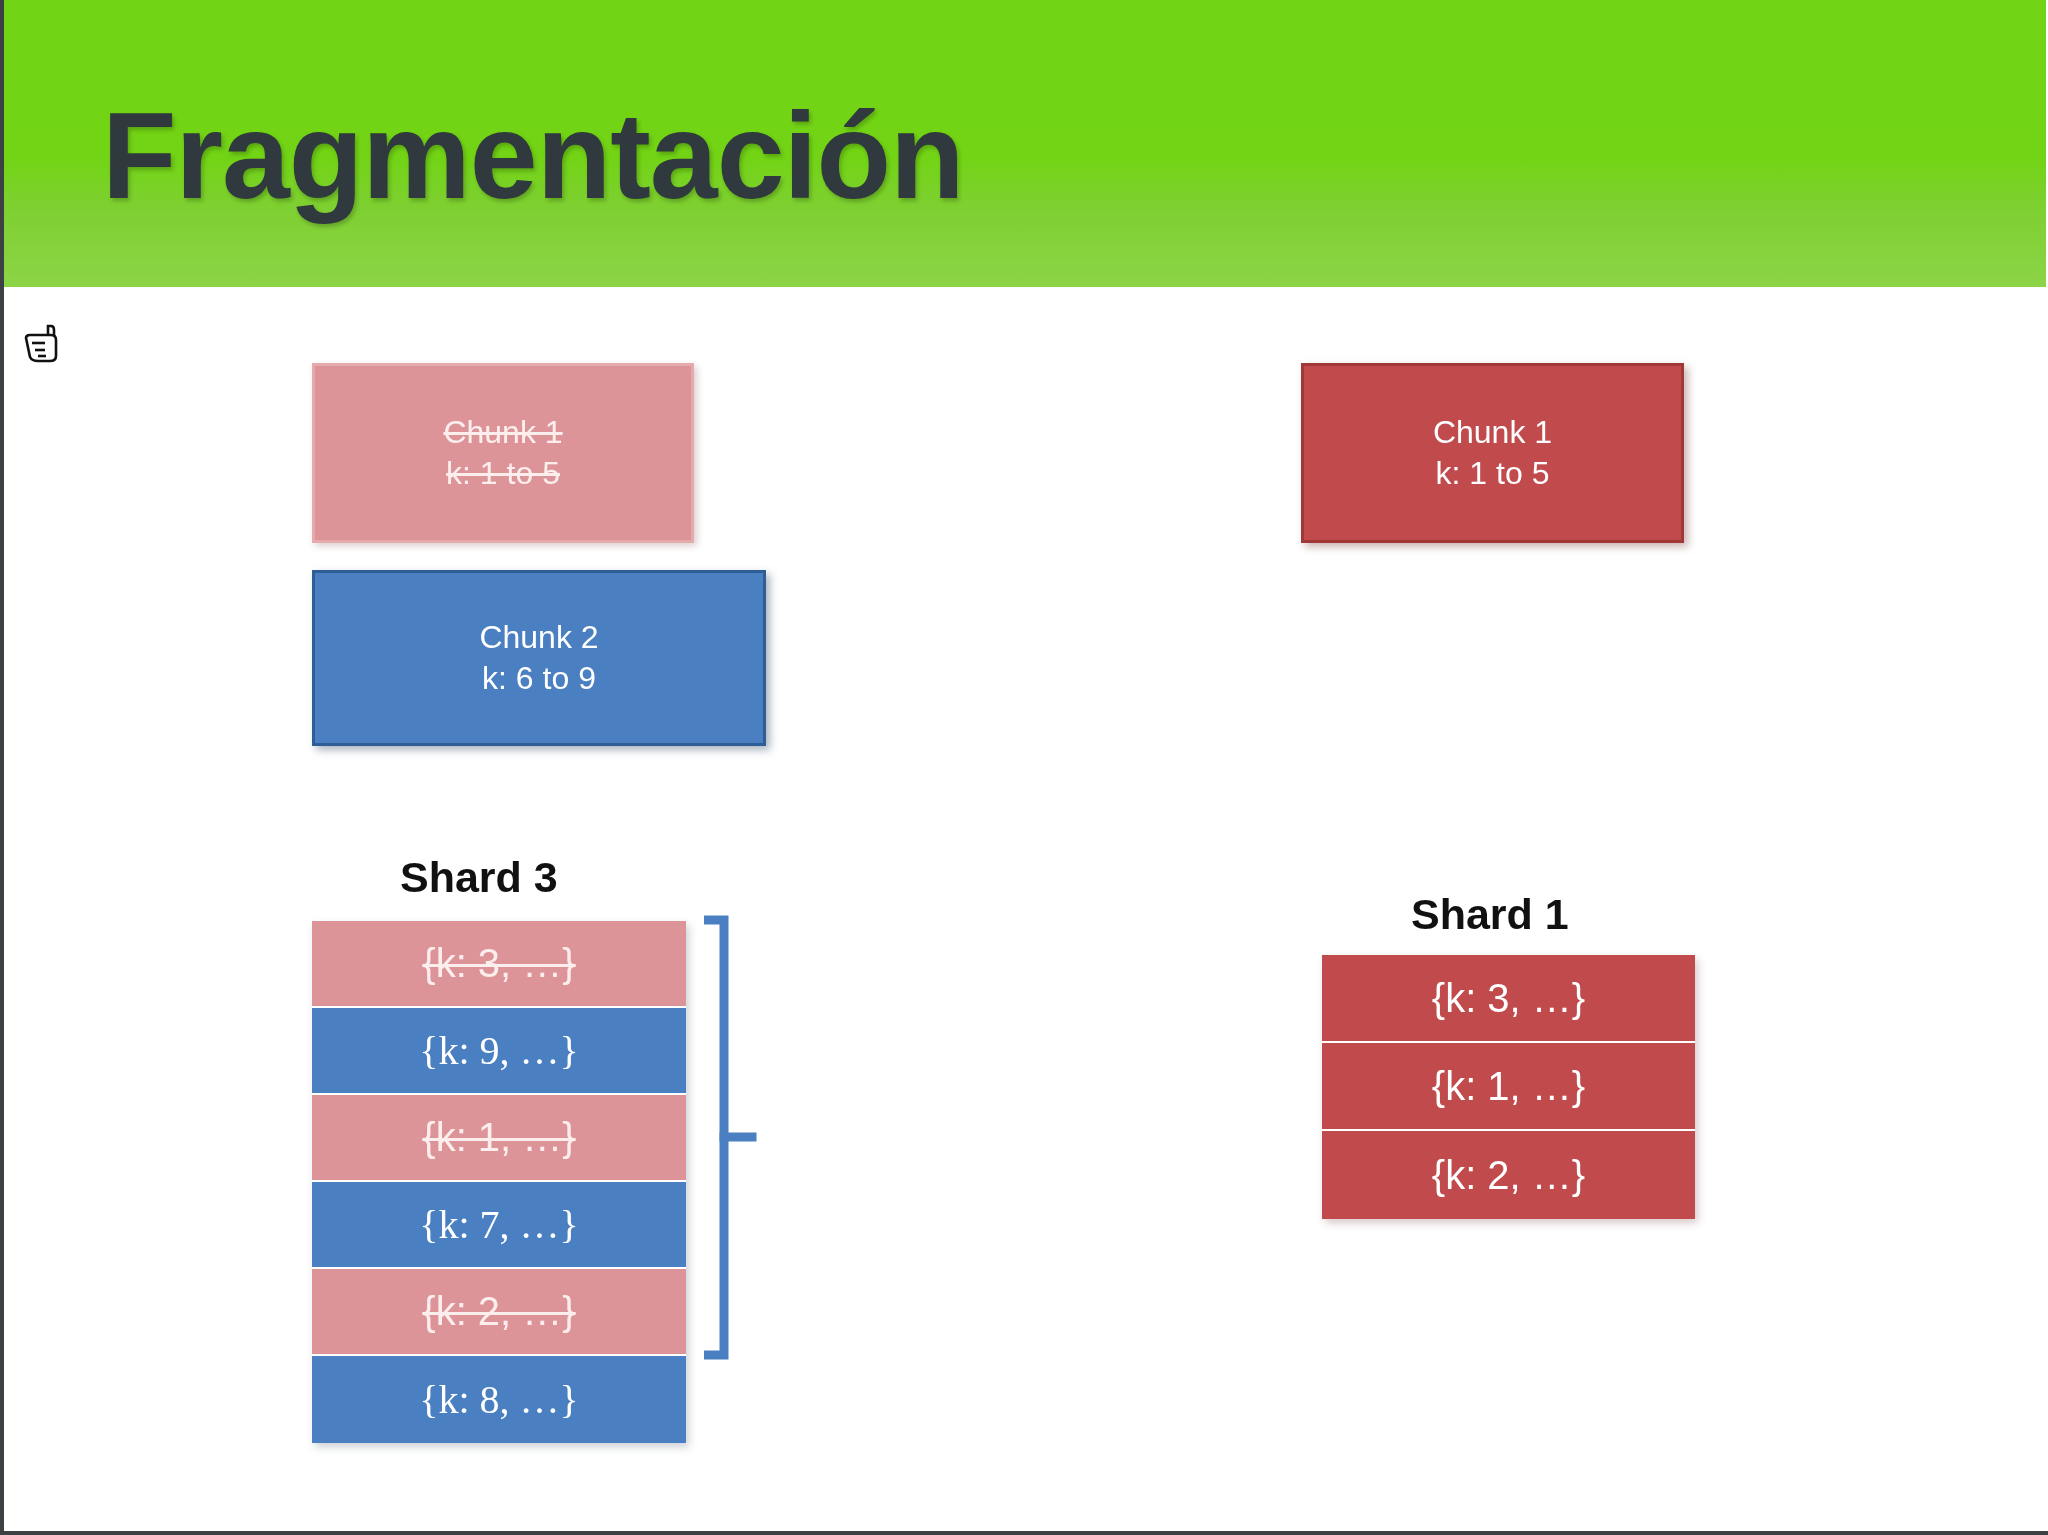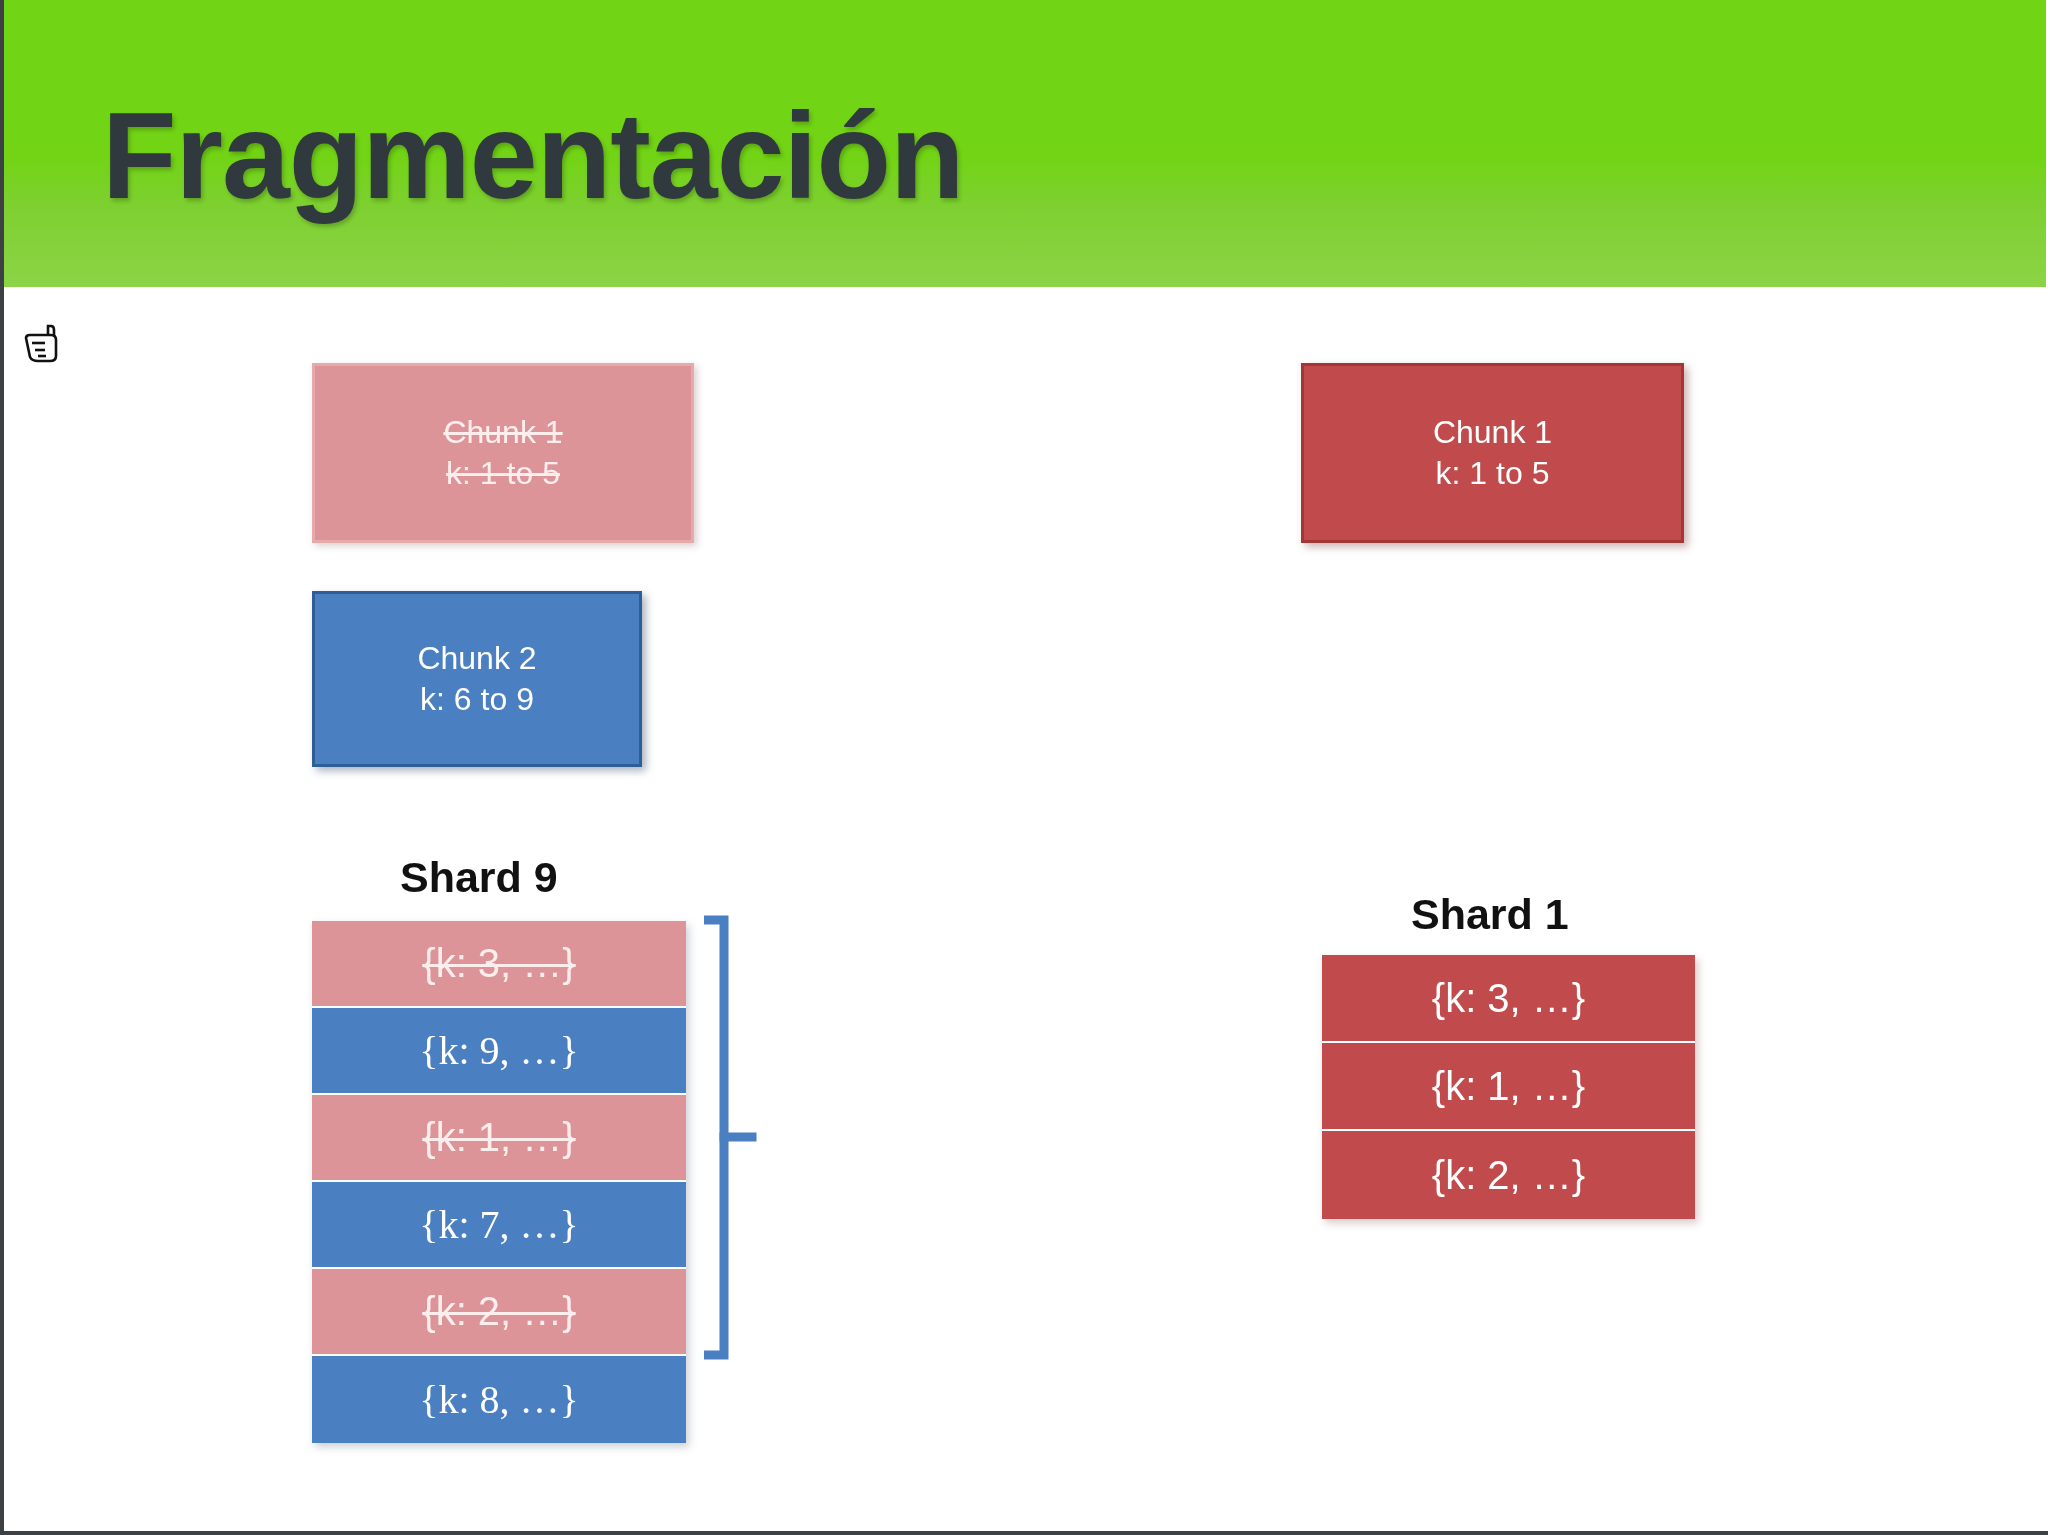--- a/index.html
+++ b/index.html
@@ -88,22 +88,22 @@
   }
   #chunk-1-left .chunk-line {
     text-decoration: line-through;
     text-decoration-thickness: 3px;
     color: #fdeeee;
   }
 
   
   #chunk-2-left {
     left: 308px;
-    top: 591px;
-    width: 330px;
+    top: 570px;
+    width: 454px;
     height: 176px;
     background: #4a7fc1;
     border: 3px solid #2f5e96;
     box-shadow: 4px 4px 8px rgba(70,90,120,0.45);
   }
 
   
   #chunk-1-right {
     left: 1297px;
     top: 363px;
@@ -202,21 +202,21 @@
   <div class="chunk-card" id="chunk-2-left">
     <div class="chunk-line">Chunk 2</div>
     <div class="chunk-line">k: 6 to 9</div>
   </div>
 
   <div class="chunk-card" id="chunk-1-right">
     <div class="chunk-line">Chunk 1</div>
     <div class="chunk-line">k: 1 to 5</div>
   </div>
 
-  <div class="shard-title" id="shard-1-title">Shard 9</div>
+  <div class="shard-title" id="shard-1-title">Shard 3</div>
   <div class="shard-stack" id="shard-1-stack">
     <div class="shard-row pink struck">{k: 3, …}</div>
     <div class="shard-row blue">{k: 9, …}</div>
     <div class="shard-row pink struck">{k: 1, …}</div>
     <div class="shard-row blue">{k: 7, …}</div>
     <div class="shard-row pink struck">{k: 2, …}</div>
     <div class="shard-row blue">{k: 8, …}</div>
   </div>
 
   <div class="shard-title" id="shard-2-title">Shard 1</div>

